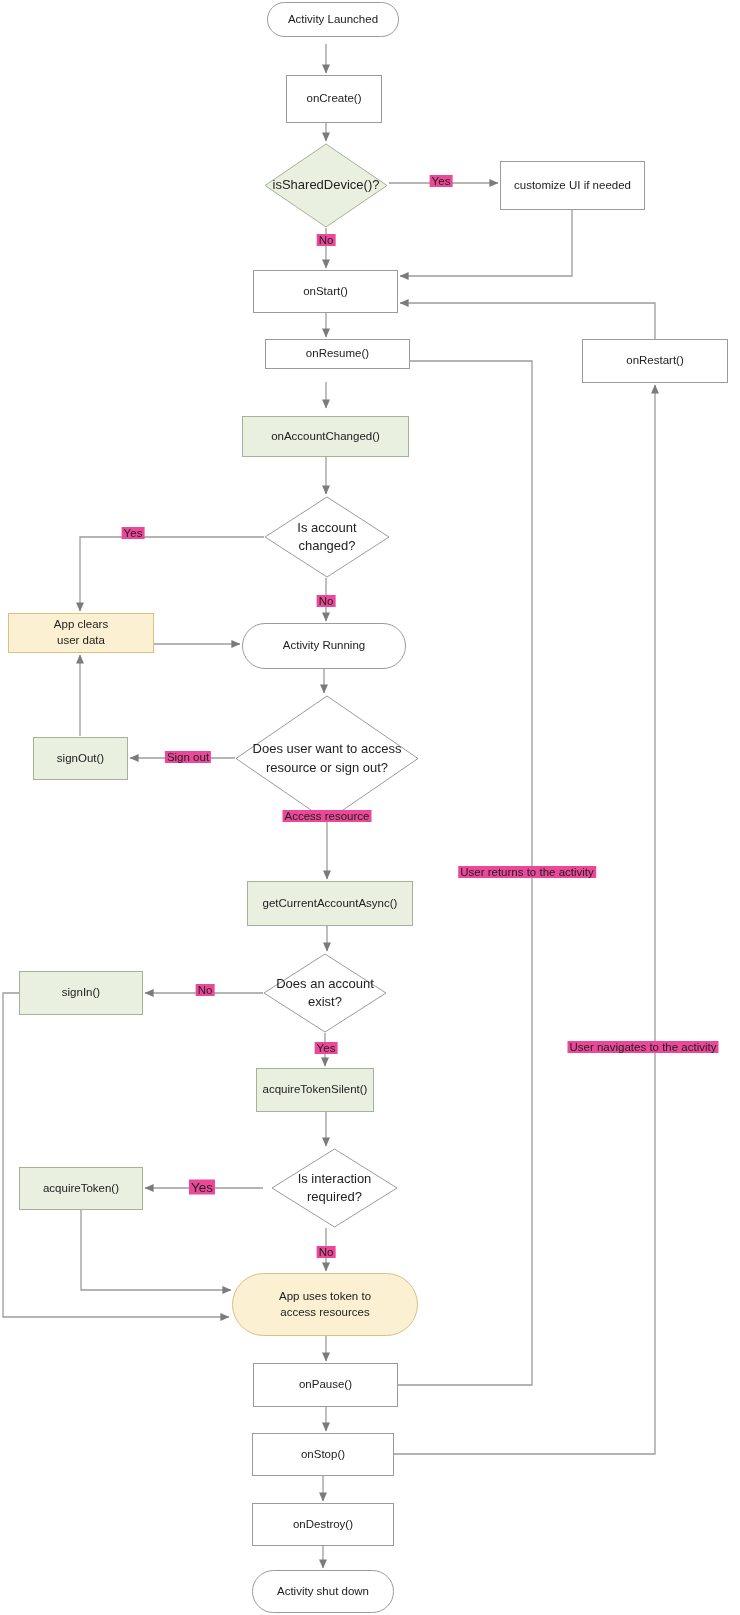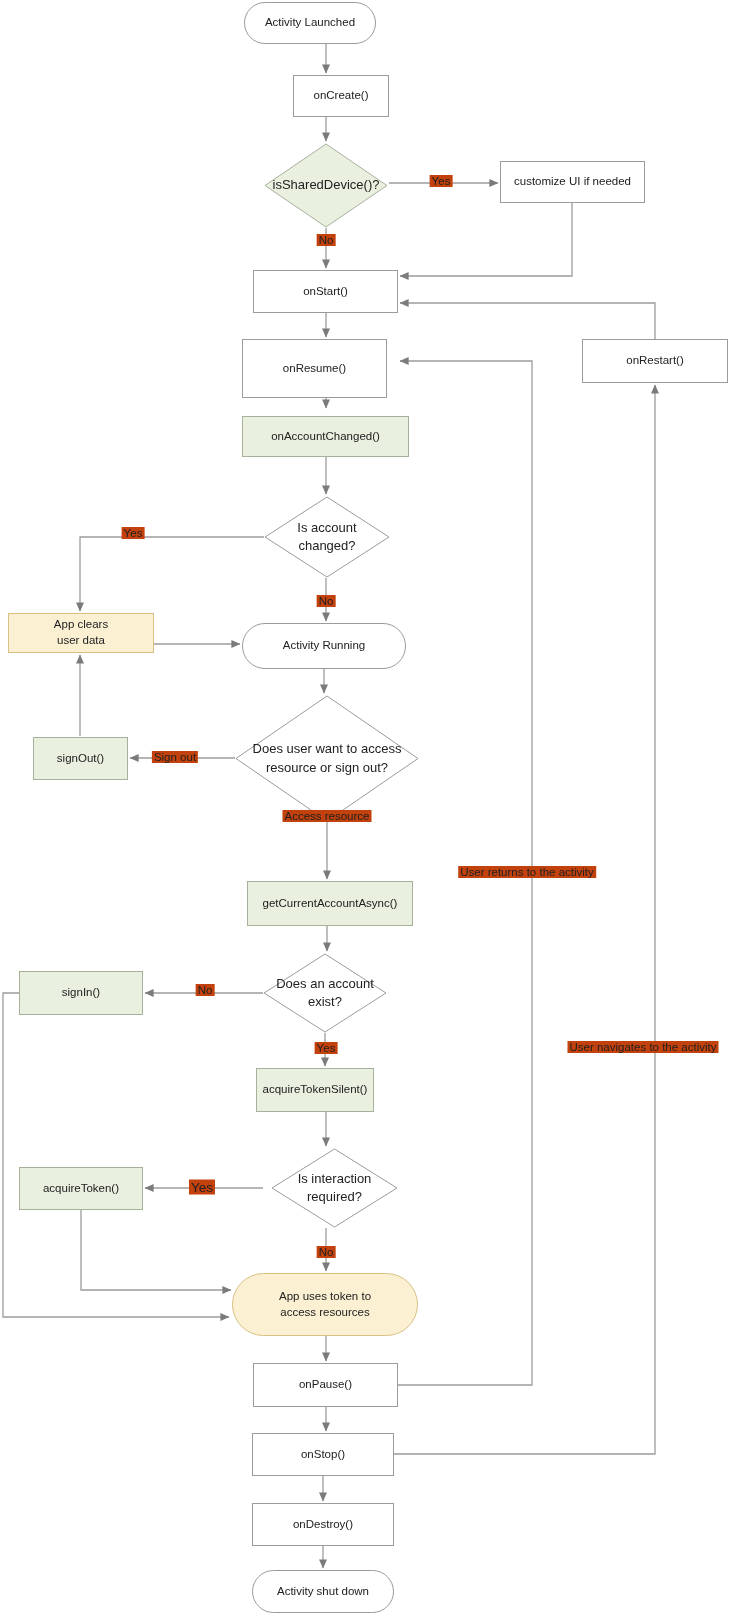--- a/index.html
+++ b/index.html
@@ -24,21 +24,21 @@
   .dwrap svg{position:absolute;left:0;top:0;display:block;}
   .poly{fill:#fff;stroke:var(--box-border,#9b9b9b);stroke-width:1;}
   .poly.green-poly{fill:var(--green-fill,#E9F0DF);stroke:var(--green-border,#A6B199);}
   .dlabel{
     position:absolute;left:0;top:0;right:0;bottom:0;
     display:flex;align-items:center;justify-content:center;text-align:center;
     font-size:13px;line-height:1.4;white-space:pre-line;
   }
   .elabel{
     position:absolute;z-index:3;transform:translate(-50%,-50%);
-    background:#c2410c;padding:0 2px;font-size:11.5px;white-space:nowrap;
+    background:#ec4899;padding:0 2px;font-size:11.5px;white-space:nowrap;
   }
   .elabel.big{font-size:13.5px;}
 </style>
 </head>
 <body>
 
 <div id="canvas">
 
   <svg id="wires" width="740" height="1615">
     <defs>
@@ -71,33 +71,33 @@
     <path d="M326,1228 V1271" marker-end="url(#arr)"></path>
     <path d="M81,1210 V1290 H231" marker-end="url(#arr)"></path>
     <path d="M19,993 H3 V1317 H229" marker-end="url(#arr)"></path>
     <path d="M326,1336 V1361" marker-end="url(#arr)"></path>
     <path d="M326,1407 V1431" marker-end="url(#arr)"></path>
     <path d="M394,1454 H655 V385" marker-end="url(#arr)"></path>
     <path d="M323,1476 V1501" marker-end="url(#arr)"></path>
     <path d="M323,1546 V1568" marker-end="url(#arr)"></path>
   </svg>
 
-  <div class="node stadium" style="left:244px;top:2px;width:132px;height:42px">
+  <div class="node stadium" style="left:267px;top:2px;width:132px;height:35px">
     <span class="nlabel">Activity Launched</span>
   </div>
-  <div class="node" style="left:293px;top:75px;width:96px;height:42px">
+  <div class="node" style="left:286px;top:75px;width:96px;height:48px">
     <span class="nlabel">onCreate()</span>
   </div>
-  <div class="node" style="left:500px;top:161px;width:145px;height:42px">
+  <div class="node" style="left:500px;top:161px;width:145px;height:49px">
     <span class="nlabel">customize UI if needed</span>
   </div>
   <div class="node" style="left:253px;top:270px;width:145px;height:43px">
     <span class="nlabel">onStart()</span>
   </div>
-  <div class="node" style="left:242px;top:339px;width:145px;height:59px">
+  <div class="node" style="left:265px;top:339px;width:145px;height:30px">
     <span class="nlabel">onResume()</span>
   </div>
   <div class="node" style="left:582px;top:339px;width:146px;height:44px">
     <span class="nlabel">onRestart()</span>
   </div>
   <div class="node green" style="left:242px;top:416px;width:167px;height:41px">
     <span class="nlabel">onAccountChanged()</span>
   </div>
   <div class="node yellow" style="left:8px;top:613px;width:146px;height:40px">
     <span class="nlabel">App clears
@@ -170,21 +170,21 @@
       <polygon class="poly" points="63.5,1 126,40 63.5,79 1,40"></polygon>
     </svg>
     <div class="dlabel">Is interaction
 required?</div>
   </div>
 
   <div class="elabel" style="left:441px;top:181px">Yes</div>
   <div class="elabel" style="left:326px;top:240px">No</div>
   <div class="elabel" style="left:133px;top:533px">Yes</div>
   <div class="elabel" style="left:326px;top:601px">No</div>
-  <div class="elabel" style="left:175px;top:757px">Sign out</div>
+  <div class="elabel" style="left:188px;top:757px">Sign out</div>
   <div class="elabel" style="left:327px;top:816px">Access resource</div>
   <div class="elabel" style="left:205px;top:990px">No</div>
   <div class="elabel" style="left:326px;top:1048px">Yes</div>
   <div class="elabel big" style="left:202px;top:1187px">Yes</div>
   <div class="elabel" style="left:326px;top:1252px">No</div>
   <div class="elabel" style="left:527px;top:872px">User returns to the activity</div>
   <div class="elabel" style="left:643px;top:1047px">User navigates to the activity</div>
 
 </div>
 

